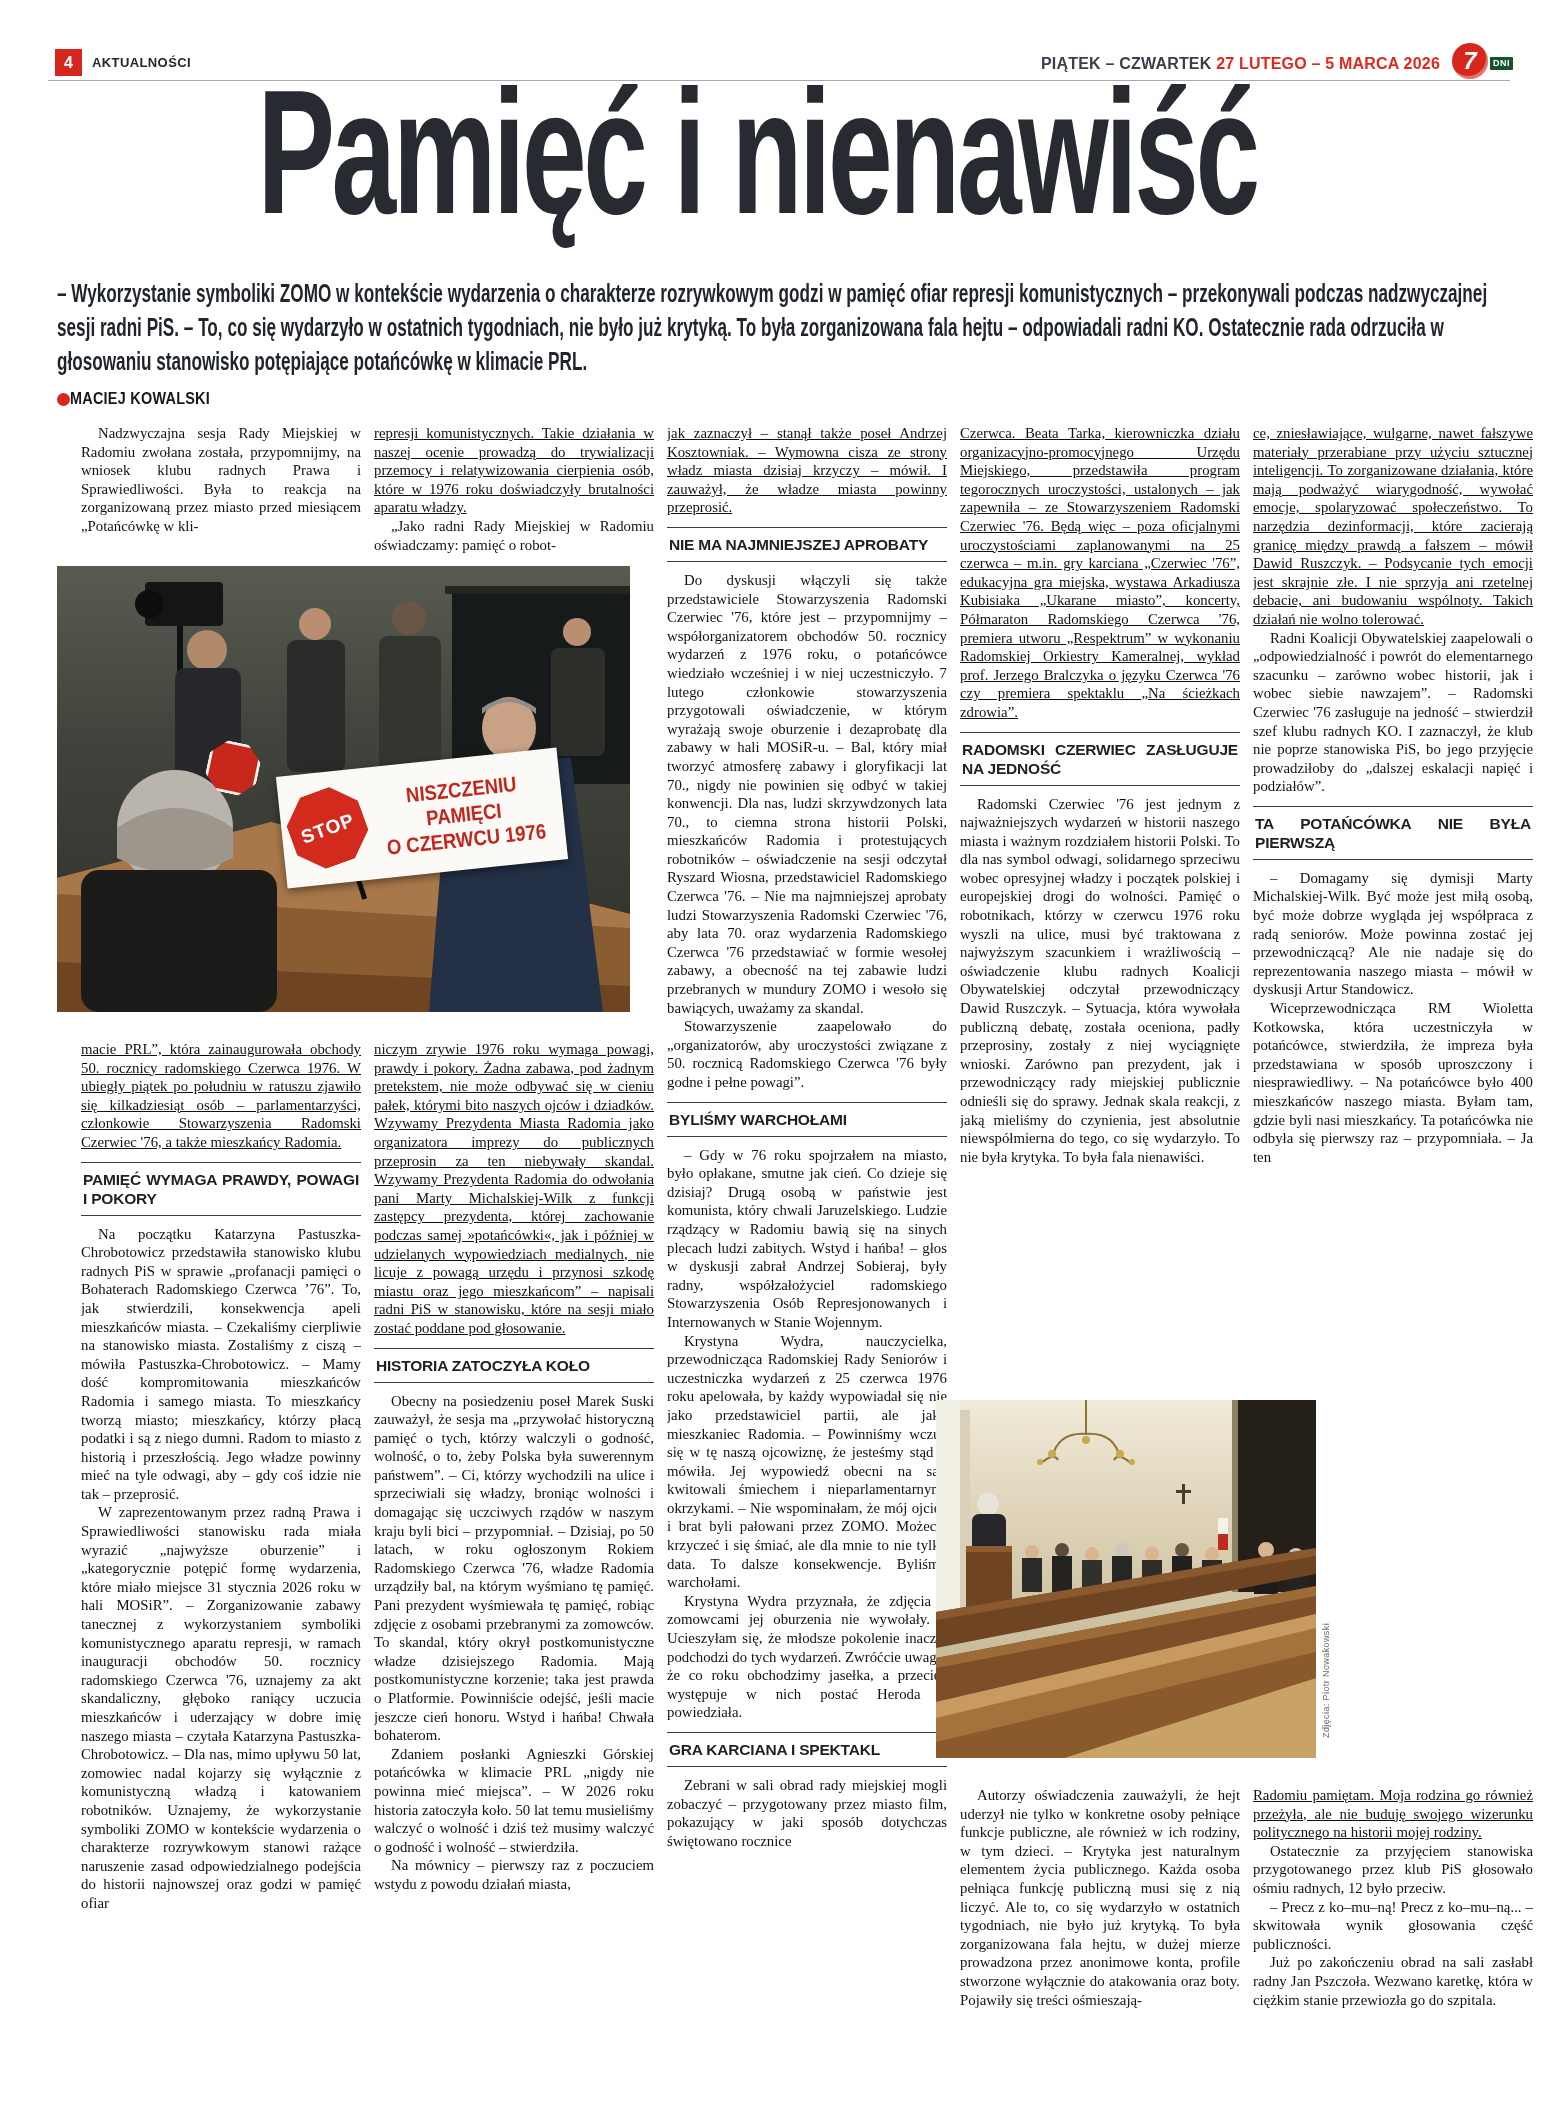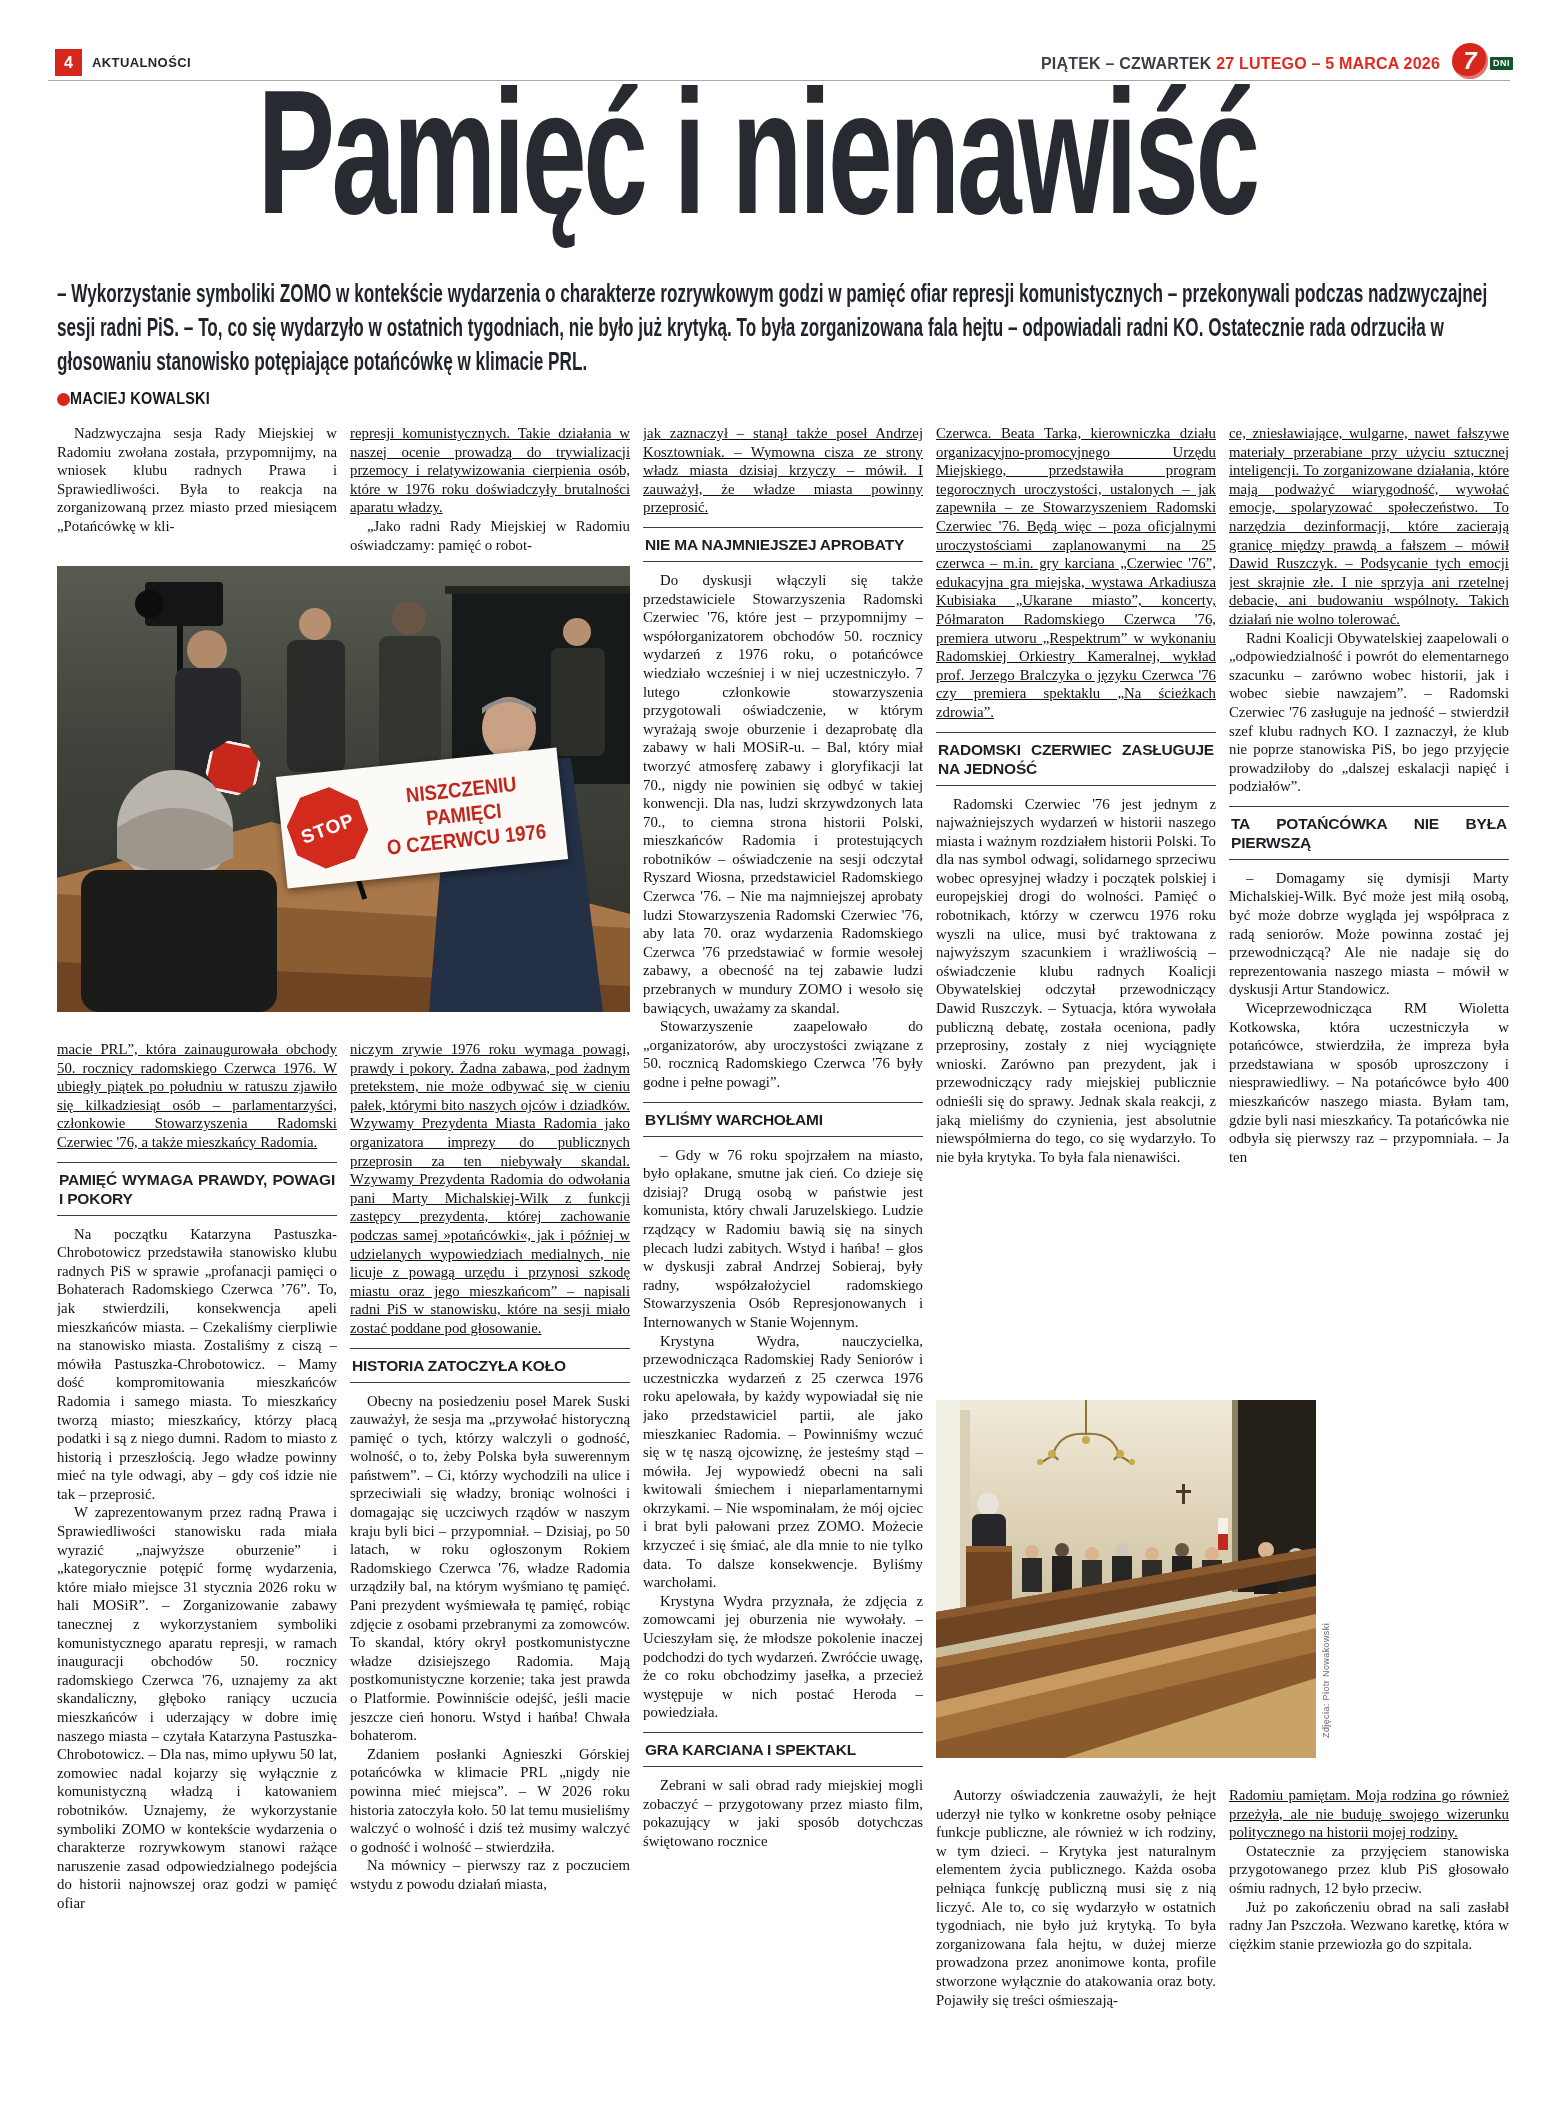--- a/index.html
+++ b/index.html
@@ -32,21 +32,21 @@
                transform:scaleX(.66);letter-spacing:-5px;white-space:nowrap;}
   .lead{position:absolute;left:57px;top:276px;width:2200px;transform:scaleX(.66);transform-origin:left top;
         font:700 26px/34px "Liberation Sans",sans-serif;color:#1f232a;letter-spacing:0;}
   .byline{position:absolute;left:57px;top:391px;display:flex;align-items:center;}
   .byline .dot{width:13px;height:13px;border-radius:50%;background:var(--red);}
   .byline .name{font:700 16px/16px "Liberation Sans",sans-serif;color:#16181c;
                 transform:scaleX(.9);transform-origin:left center;letter-spacing:.3px;}
 
   
   .colseg{position:absolute;width:280px;overflow:hidden;font-size:14.8px;line-height:18.6px;
-          color:var(--ink);text-align:justify;}
+          color:var(--ink);text-align:justify;margin-left:24px;}
   .bp{margin:0;text-indent:17px;}
   .bp.cont{text-indent:0;text-decoration:underline;}
   .subhead{margin:10px 0 9px;padding:7px 2px;border-top:1.6px solid #3a3a3a;border-bottom:1.6px solid #3a3a3a;
            font:700 15.5px/19px "Liberation Sans",sans-serif;color:#1c1f24;letter-spacing:-.2px;}
 
   
   #photo1{position:absolute;left:57px;top:566px;width:573px;height:446px;overflow:hidden;
           background:linear-gradient(180deg,#575b50 0%,#41443c 38%,#2c2d27 100%);}
   #photo1 svg{position:absolute;left:0;top:0;}
   .p1-sign{position:absolute;left:224px;top:196px;width:282px;height:112px;background:#fbfaf6;
@@ -133,20 +133,21 @@
       <div class="subhead">TA POTAŃCÓWKA NIE BYŁA PIERWSZĄ</div>
       <p class="bp">– Domagamy się dymisji Marty Michalskiej-Wilk. Być może jest miłą osobą, być może dobrze wygląda jej współpraca z radą seniorów. Może powinna zostać jej przewodniczącą? Ale nie nadaje się do reprezentowania naszego miasta – mówił w dyskusji Artur Standowicz.</p>
       <p class="bp">Wiceprzewodnicząca RM Wioletta Kotkowska, która uczestniczyła w potańcówce, stwierdziła, że impreza była przedstawiana w sposób uproszczony i niesprawiedliwy. – Na potańcówce było 400 mieszkańców naszego miasta. Byłam tam, gdzie byli nasi mieszkańcy. Ta potańcówka nie odbyła się pierwszy raz – przypomniała. – Ja ten</p>
     </div>
   <div class="colseg" style="left:936px;top:1786px;height:272px;">
       <p class="bp">Autorzy oświadczenia zauważyli, że hejt uderzył nie tylko w konkretne osoby pełniące funkcje publiczne, ale również w ich rodziny, w tym dzieci. – Krytyka jest naturalnym elementem życia publicznego. Każda osoba pełniąca funkcję publiczną musi się z nią liczyć. Ale to, co się wydarzyło w ostatnich tygodniach, nie było już krytyką. To była zorganizowana fala hejtu, w dużej mierze prowadzona przez anonimowe konta, profile stworzone wyłącznie do atakowania oraz boty. Pojawiły się treści ośmieszają-</p>
     </div>
   <div class="colseg" style="left:1229px;top:1786px;height:272px;">
       <p class="bp cont">Radomiu pamiętam. Moja rodzina go również przeżyła, ale nie buduję swojego wizerunku politycznego na historii mojej rodziny.</p>
       <p class="bp">Ostatecznie za przyjęciem stanowiska przygotowanego przez klub PiS głosowało ośmiu radnych, 12 było przeciw.</p>
+      <p class="bp">– Precz z ko–mu–ną! Precz z ko–mu–ną... – skwitowała wynik głosowania część publiczności.</p>
       <p class="bp">Już po zakończeniu obrad na sali zasłabł radny Jan Pszczoła. Wezwano karetkę, która w ciężkim stanie przewiozła go do szpitala.</p>
     </div>
 
   <div id="photo1">
     <svg width="573" height="446" viewBox="0 0 573 446">
 
       <rect x="395" y="28" width="178" height="190" fill="#171a1b"></rect>
       <rect x="388" y="20" width="185" height="8" fill="#23261f"></rect>
 
       <rect x="88" y="16" width="78" height="44" rx="4" fill="#141516"></rect>

